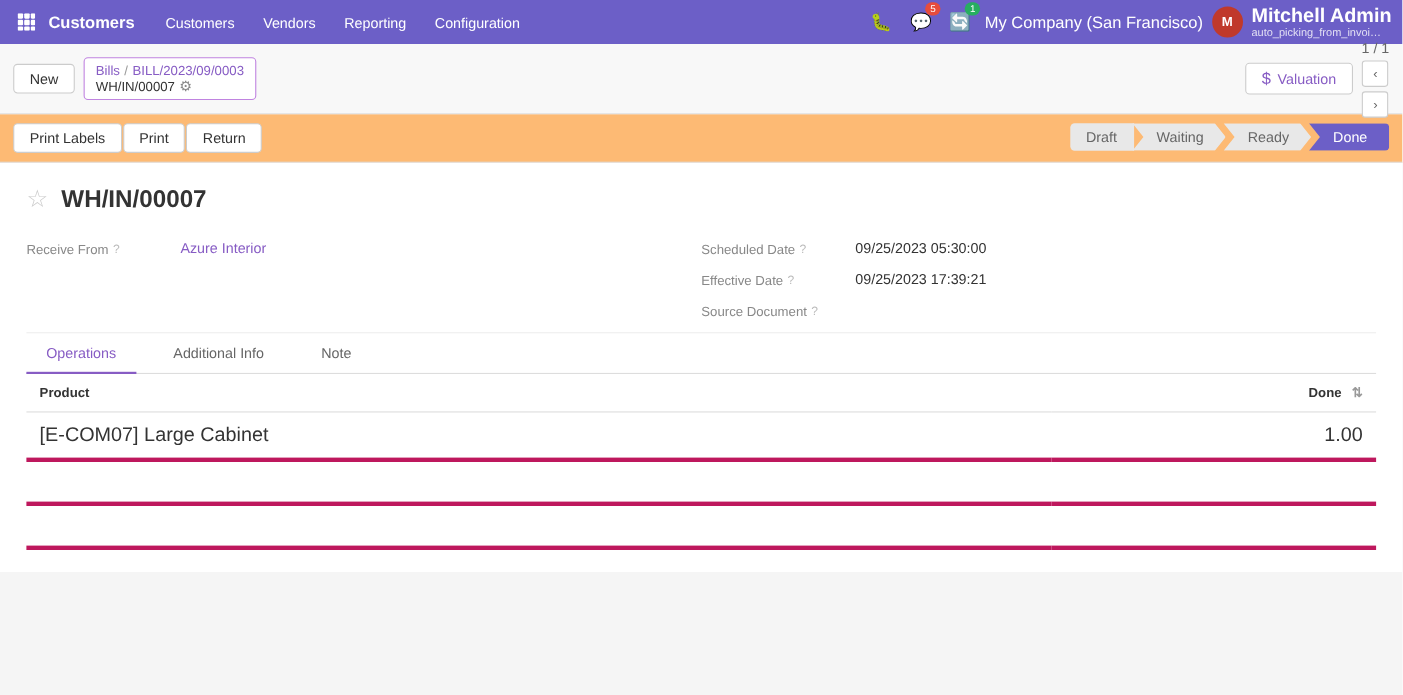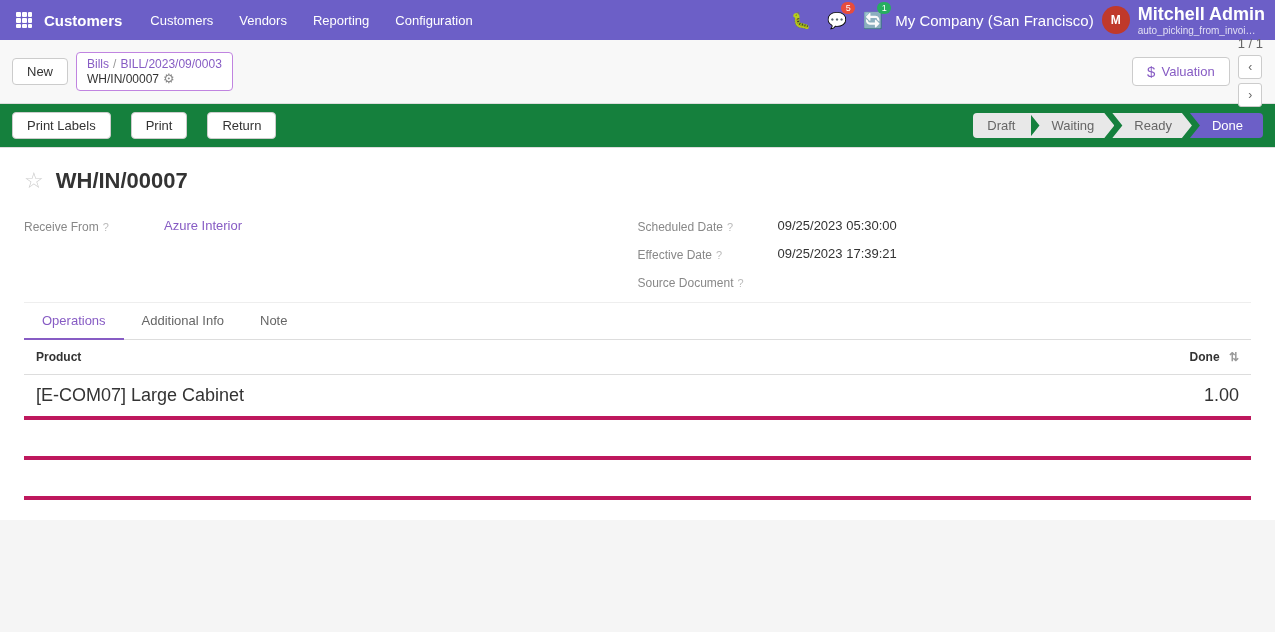--- a/index.html
+++ b/index.html
@@ -87,26 +87,26 @@
       display: flex; align-items: center; gap: 4px; font-size: 13px; color: #666; flex-direction: column;
     }
     .page-nav-btn {
       border: 1px solid #ccc; background: white; width: 24px; height: 24px;
       border-radius: 3px; cursor: pointer; display: flex; align-items: center; justify-content: center;
       font-size: 12px; color: #666;
     }
 
     
     .action-bar {
-      background: #15803d;
+      background: #fdba74;
       border-bottom: 1px solid #ddd;
       display: flex;
-      align-items: center;
+      align-items: flex-start;
       padding: 8px 12px;
-      gap: 20px;
+      gap: 1px;
     }
     .action-btn {
       border: 1px solid #ccc; background: white; padding: 5px 14px;
       border-radius: 4px; cursor: pointer; font-size: 13px; color: #333;
     }
 
     
     .status-pipeline {
       display: flex; align-items: center; margin-left: auto;
     }
@@ -169,21 +169,21 @@
     }
     .form-value { color: #875cc4; font-size: 13px; cursor: pointer; }
     .form-value-plain { color: #333; font-size: 13px; }
 
     
     .tabs-section {
       border-top: 1px solid #eee;
       padding-top: 0;
     }
     .tabs-bar {
-      display: flex; gap: 0; border-bottom: 1px solid #ddd;
+      display: flex; gap: 16px; border-bottom: 1px solid #ddd;
     }
     .tab-item {
       padding: 10px 18px; font-size: 13px; color: #666; cursor: pointer;
       border-bottom: 2px solid transparent; margin-bottom: -1px;
     }
     .tab-item.active {
       color: #875cc4; border-bottom: 2px solid #875cc4; font-weight: 500;
     }
 
     

